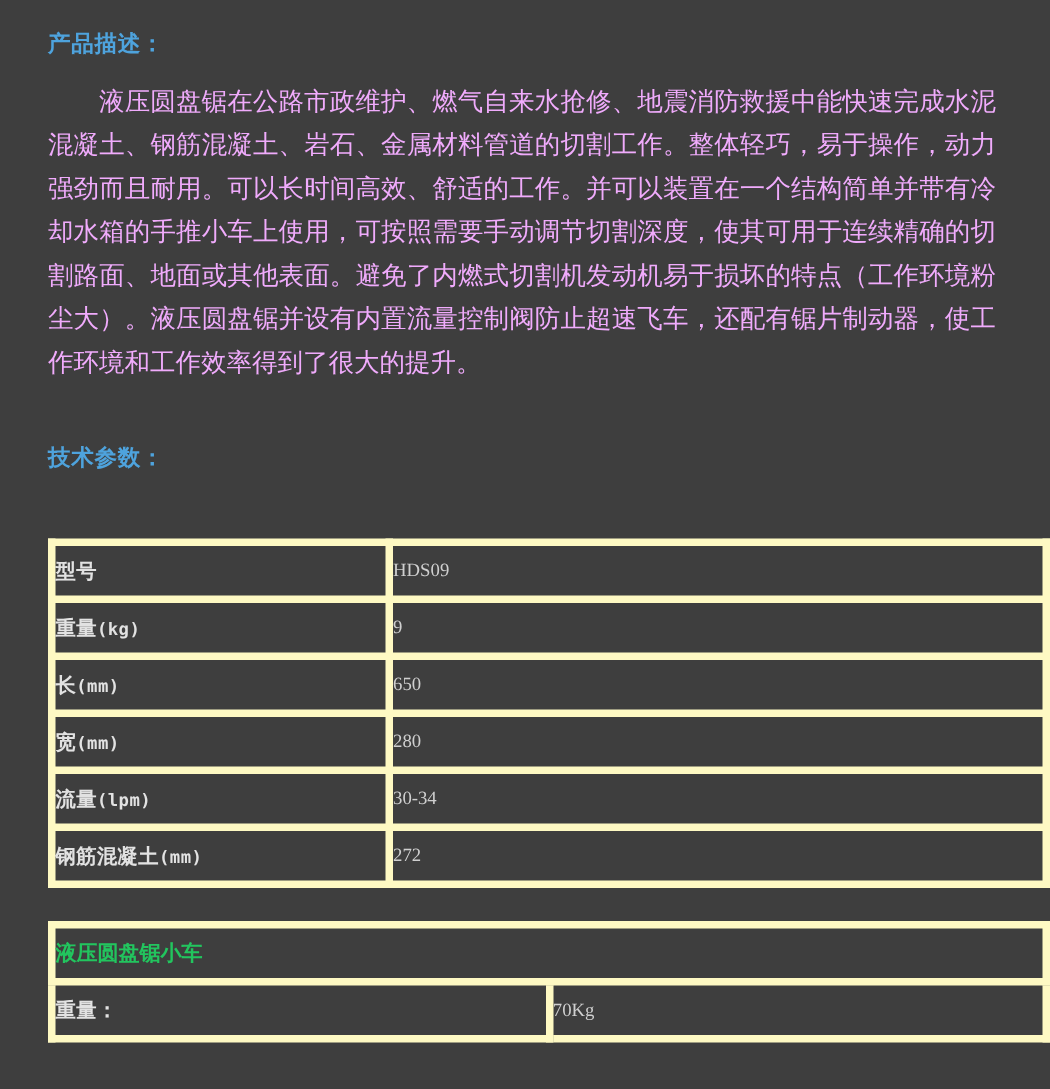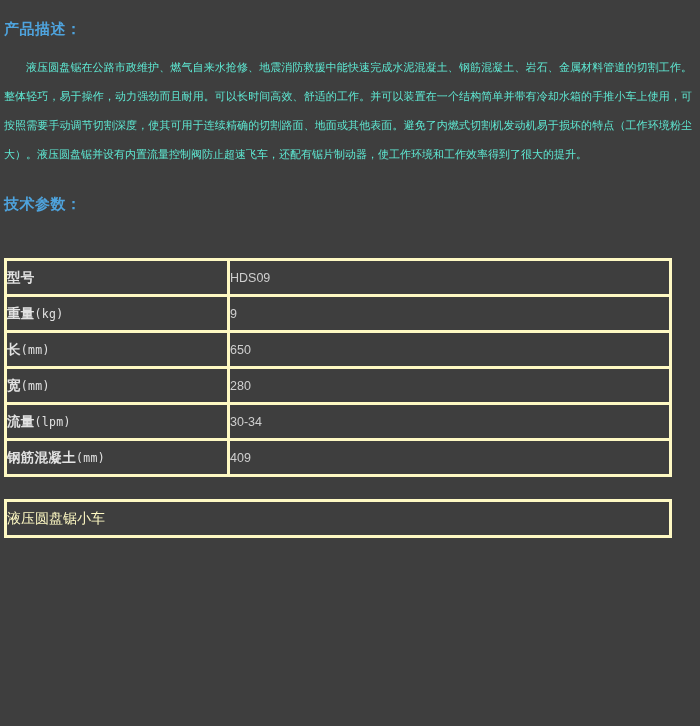--- a/index.html
+++ b/index.html
@@ -12,84 +12,84 @@
     background: #3e3e3e;
     font-family: "Liberation Sans", sans-serif;
     color: #d8d8d8;
     overflow: hidden;
   }
   .page {
     position: relative;
     width: 700px;
     height: 726px;
     box-sizing: border-box;
-    padding: 0 4px;
+    padding: 0 32px;
   }
   .section-title {
     color: #4ea3dd;
     font-weight: bold;
     font-size: 15px;
     letter-spacing: 0.5px;
   }
   #desc-title {
     padding-top: 20px;
   }
   .body-text {
     margin-top: 14px;
-    font-size: 11px;
+    font-size: 17px;
     line-height: 29px;
-    color: #5eead4;
+    color: #f0abfc;
     text-indent: 2em;
     text-align: justify;
     padding-right: 4px;
   }
   #spec-title {
-    margin-top: 26px;
+    margin-top: 40px;
   }
   .table-wrap {
     margin-top: 44px;
   }
   table.spec {
     border-collapse: collapse;
     width: 668px;
     table-layout: fixed;
     font-size: 13.5px;
   }
   table.spec td {
-    border: 3px solid #fef9c3;
+    border: 5px solid #fef9c3;
     padding: 0;
     height: 33px;
     vertical-align: middle;
   }
   td.key {
     width: 220px;
     padding-left: 14px;
     font-weight: bold;
     color: #e2e2e2;
     letter-spacing: 0.3px;
   }
   td.val {
     padding-left: 14px;
     color: #cfcfcf;
-    font-family: Liberation Sans, sans-serif;
+    font-family: Liberation Serif, serif;
     font-size: 12.5px;
   }
   .unit {
     font-family: "DejaVu Sans Mono", monospace;
     font-size: 11.5px;
-    font-weight: normal;
+    font-weight: bold;
   }
   .table-wrap.second {
     margin-top: 22px;
   }
   td.subhead {
-    font-weight: normal;
+    font-weight: bold;
     font-size: 14px;
     padding-left: 20px;
-    color: #fef9c3;
+    color: #22c55e;
     height: 36px;
   }
 </style>
 </head>
 <body>
 
 <div class="page">
 
   <div class="section-title" id="desc-title">产品描述：</div>
 
@@ -115,29 +115,33 @@
         <tr>
           <td class="key"><span>宽</span><span class="unit">(mm)</span></td>
           <td class="val">280</td>
         </tr>
         <tr>
           <td class="key"><span>流量</span><span class="unit">(lpm)</span></td>
           <td class="val">30-34</td>
         </tr>
         <tr>
           <td class="key"><span>钢筋混凝土</span><span class="unit">(mm)</span></td>
-          <td class="val">409</td>
+          <td class="val">272</td>
         </tr>
       </tbody>
     </table>
   </div>
 
   <div class="table-wrap second">
     <table class="spec">
       <tbody>
         <tr>
           <td class="subhead" colspan="2">液压圆盘锯小车</td>
         </tr>
+        <tr>
+          <td class="key">重量：</td>
+          <td class="val">70Kg</td>
+        </tr>
       </tbody>
     </table>
   </div>
 
 </div>
 
 </body></html>

